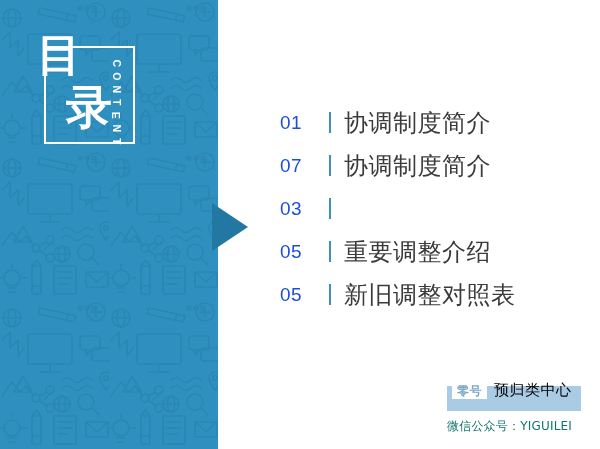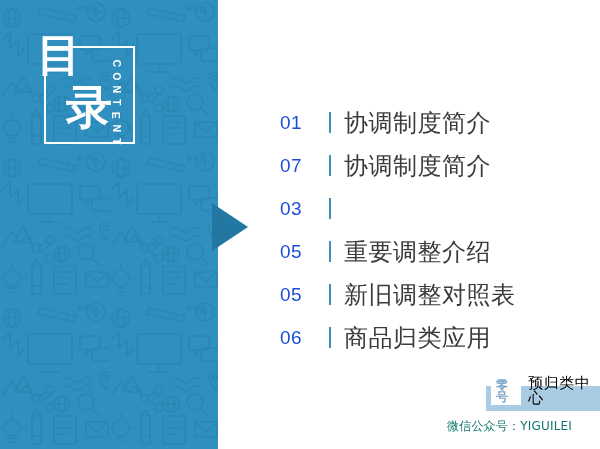--- a/index.html
+++ b/index.html
@@ -144,21 +144,20 @@
   .badge {
     position: absolute;
     left: 447px;
     top: 386px;
     height: 25px;
     background: #a9cbe4;
     display: flex;
     align-items: center;
     padding: 0 9px 16px 5px;
     box-sizing: border-box;
-    margin-left: 39px;
   }
   .badge-chip {
     background: #ffffff;
     color: #7ba6c8;
     font-family: "DejaVu Sans", "Liberation Sans", sans-serif;
     font-size: 12px;
     font-weight: bold;
     padding: 2px 5px;
     line-height: 1;
     letter-spacing: 0.5px;
@@ -320,27 +319,20 @@
     </div>
 
     <div class="agenda-row">
       <div class="agenda-num">05</div>
       <div class="agenda-sep">
           <i></i>
         </div>
       <div class="agenda-label">新旧调整对照表</div>
     </div>
 
-    <div class="agenda-row">
-      <div class="agenda-num">06</div>
-      <div class="agenda-sep">
-          <i></i>
-        </div>
-      <div class="agenda-label">商品归类应用</div>
-    </div>
 
   </div>
 
   <div class="badge">
     <span class="badge-chip">零号</span>
     <span class="badge-text">预归类中心</span>
   </div>
   <div class="wechat">微信公众号：YIGUILEI</div>
 
 </div>

